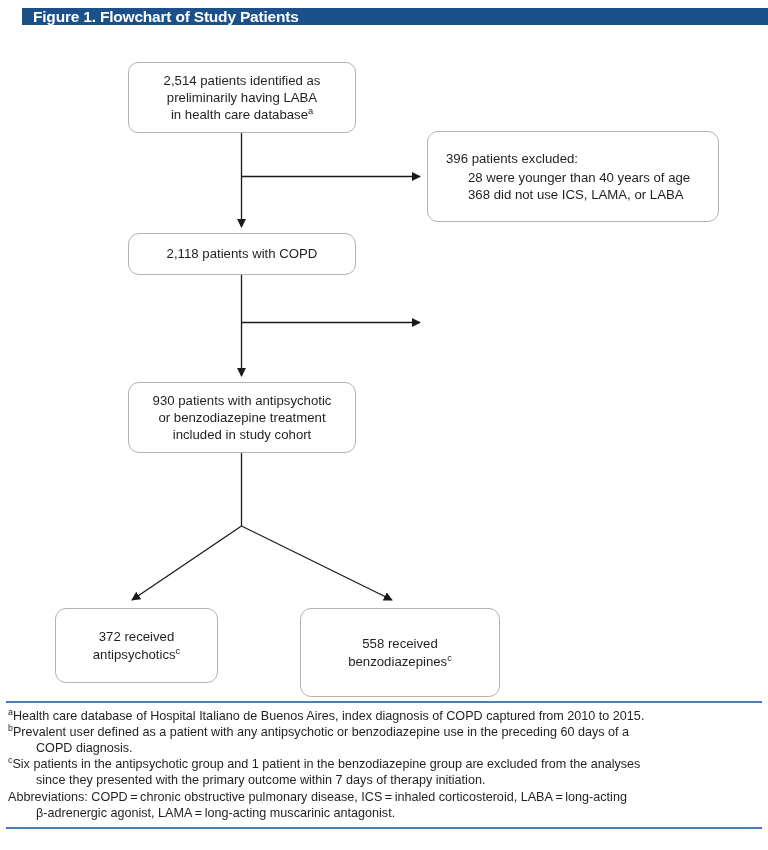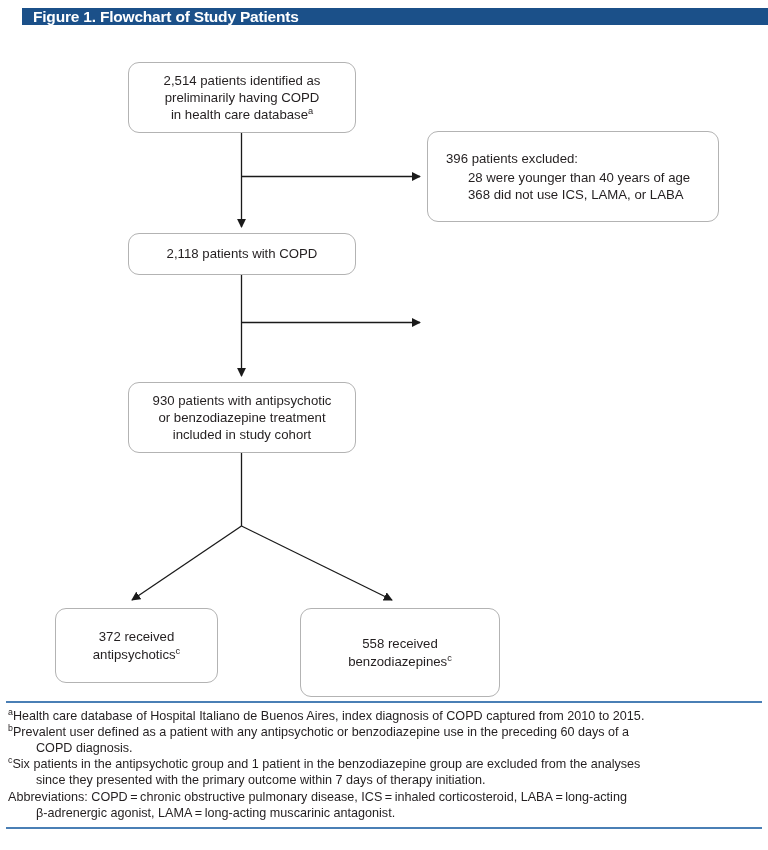--- a/index.html
+++ b/index.html
@@ -63,21 +63,21 @@
   .node.center { align-items: center; text-align: center; }
   .node.left   { align-items: flex-start; text-align: left; }
   .node .ln { display: block; white-space: nowrap; }
   sup {
     font-size: 0.70em;
     vertical-align: super;
     line-height: 0;
   }
 
   
-  #node-cohort-initial   { left: 128px; top: 24px;  width: 228px; height: 71px;  }
+  #node-cohort-initial   { left: 128px; top: 24px;  width: 228px; height: 71px; border-radius: 10px;  }
   #node-excluded-1       { left: 427px; top: 93px;  width: 292px; height: 91px;  padding: 0 0 0 18px; }
   #node-cohort-copd      { left: 128px; top: 195px; width: 228px; height: 42px; justify-content: center;  }
   #node-excluded-2       { left: 427px; top: 221px; width: 292px; height: 126px; padding: 0 14px 0 18px; }
   #node-cohort-study     { left: 128px; top: 344px; width: 228px; height: 71px;  }
   #node-antipsychotics   { left: 55px;  top: 570px; width: 163px; height: 75px;  }
   #node-benzodiazepines  { left: 300px; top: 570px; width: 200px; height: 89px;  }
 
   
   .excl-head { margin: 0 0 2px 0; }
   .excl-item { margin: 0 0 0 0; padding-left: 22px; }
@@ -141,21 +141,21 @@
     <path d="M 241.5 237 L 241.5 338" stroke="#1a1a1a" stroke-width="1.3" fill="none" marker-end="url(#arrow)"></path>
     <path d="M 241.5 284.5 L 420 284.5" stroke="#1a1a1a" stroke-width="1.3" fill="none" marker-end="url(#arrow)"></path>
 
     <path d="M 241.5 415 L 241.5 488" stroke="#1a1a1a" stroke-width="1.3" fill="none"></path>
     <path d="M 241.5 488 L 132 562" stroke="#1a1a1a" stroke-width="1.3" fill="none" marker-end="url(#arrow)"></path>
     <path d="M 241.5 488 L 392 562" stroke="#1a1a1a" stroke-width="1.3" fill="none" marker-end="url(#arrow)"></path>
   </svg>
 
   <div class="node center" id="node-cohort-initial">
     <span class="ln">2,514 patients identified as</span>
-    <span class="ln">preliminarily having COPD</span>
+    <span class="ln">preliminarily having LABA</span>
     <span class="ln"><span>in health care database</span><sup>a</sup></span>
   </div>
 
   <div class="node left" id="node-excluded-1">
     <div class="excl-head">396 patients excluded:</div>
     <div class="excl-item">28 were younger than 40 years of age</div>
     <div class="excl-item">368 did not use ICS, LAMA, or LABA</div>
   </div>
 
   <div class="node center" id="node-cohort-copd">

